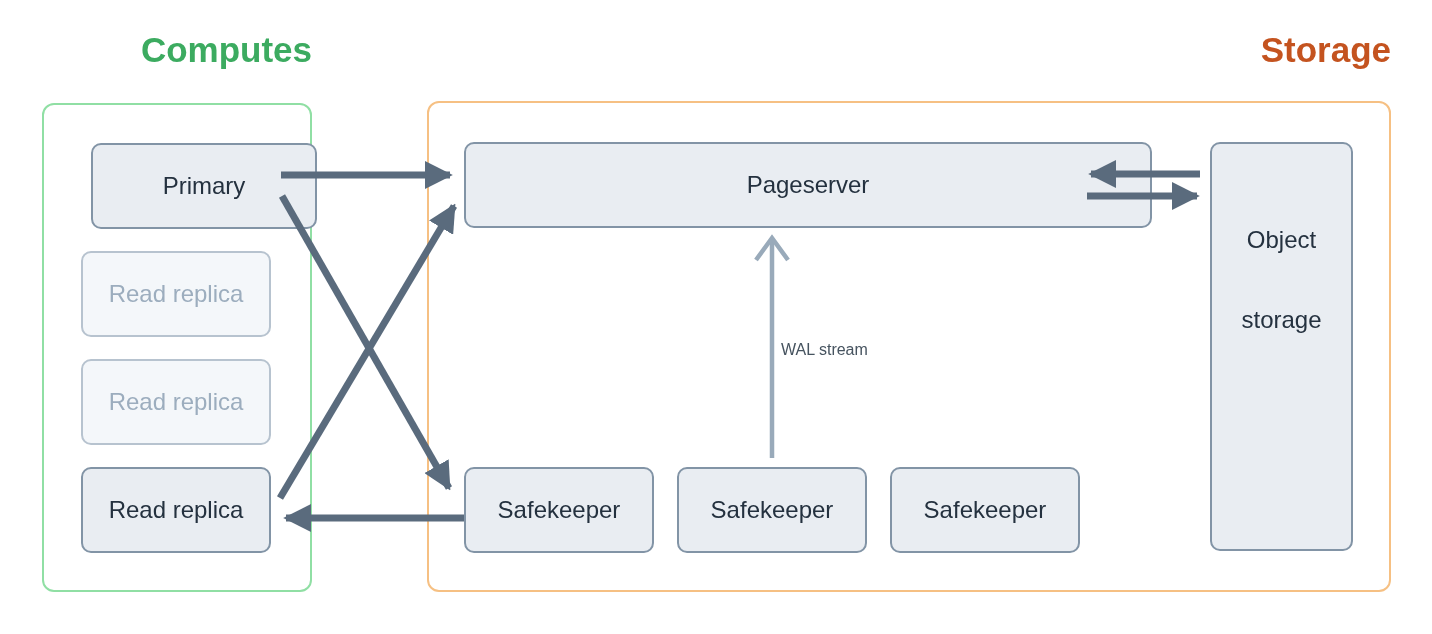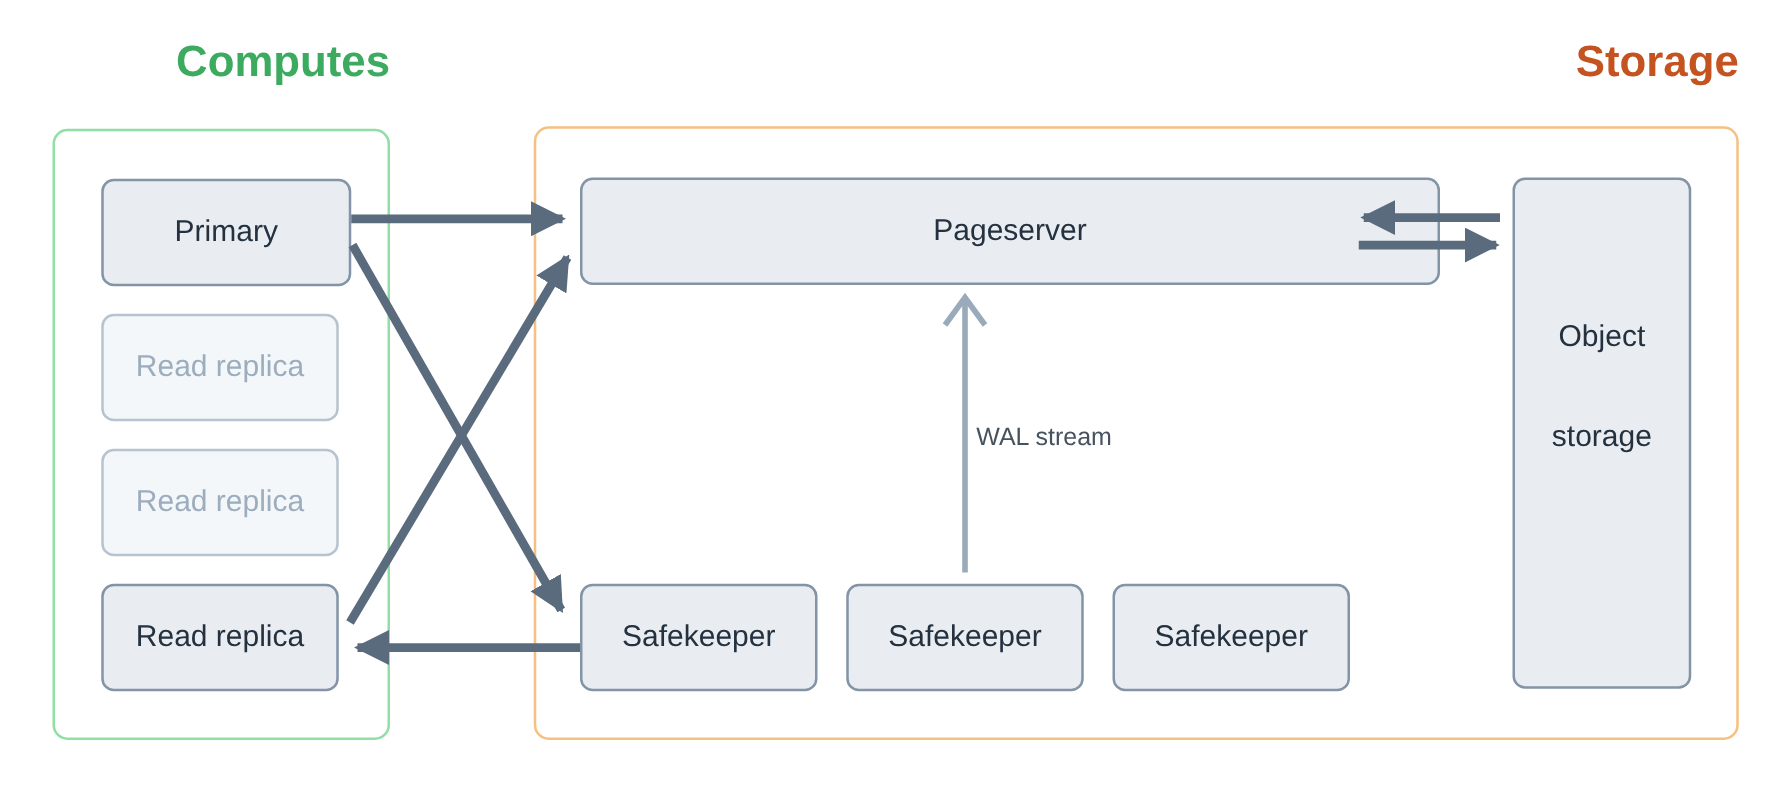--- a/index.html
+++ b/index.html
@@ -62,42 +62,42 @@
     display:flex;
     align-items:center;
     justify-content:center;
     text-align:center;
   }
   .node.inactive{
     border-color:var(--node-border-inactive);
     background:var(--node-fill-inactive);
     color:var(--node-text-inactive);
   }
-  #node-primary        { left:81px;  top:143px; width:200px; height:86px; }
+  #node-primary        { left:91px;  top:143px; width:226px; height:86px; }
   #node-read-replica-1 { left:81px;  top:251px; width:190px; height:86px; }
   #node-read-replica-2 { left:81px;  top:359px; width:190px; height:86px; }
   #node-read-replica-3 { left:81px;  top:467px; width:190px; height:86px; }
   #node-pageserver     { left:464px; top:142px; width:688px; height:86px; }
   #node-safekeeper-1   { left:464px; top:467px; width:190px; height:86px; }
   #node-safekeeper-2   { left:677px; top:467px; width:190px; height:86px; }
   #node-safekeeper-3   { left:890px; top:467px; width:190px; height:86px; }
   #node-object-storage{
     left:1210px; top:142px; width:143px; height:409px;
     flex-direction:column;
     justify-content:flex-start;
-    padding-top:110px;
+    padding-top:80px;
     gap:48px;
     line-height:32px;
   }
 
   .edge-label{
     position:absolute;
     left:781px;
     top:335px;
-    font-size:20px;
+    font-size:16px;
     line-height:30px;
     color:var(--label-text);
     white-space:nowrap;
   }
 
   svg.edges{
     position:absolute;
     left:0; top:0;
     pointer-events:none;
   }

